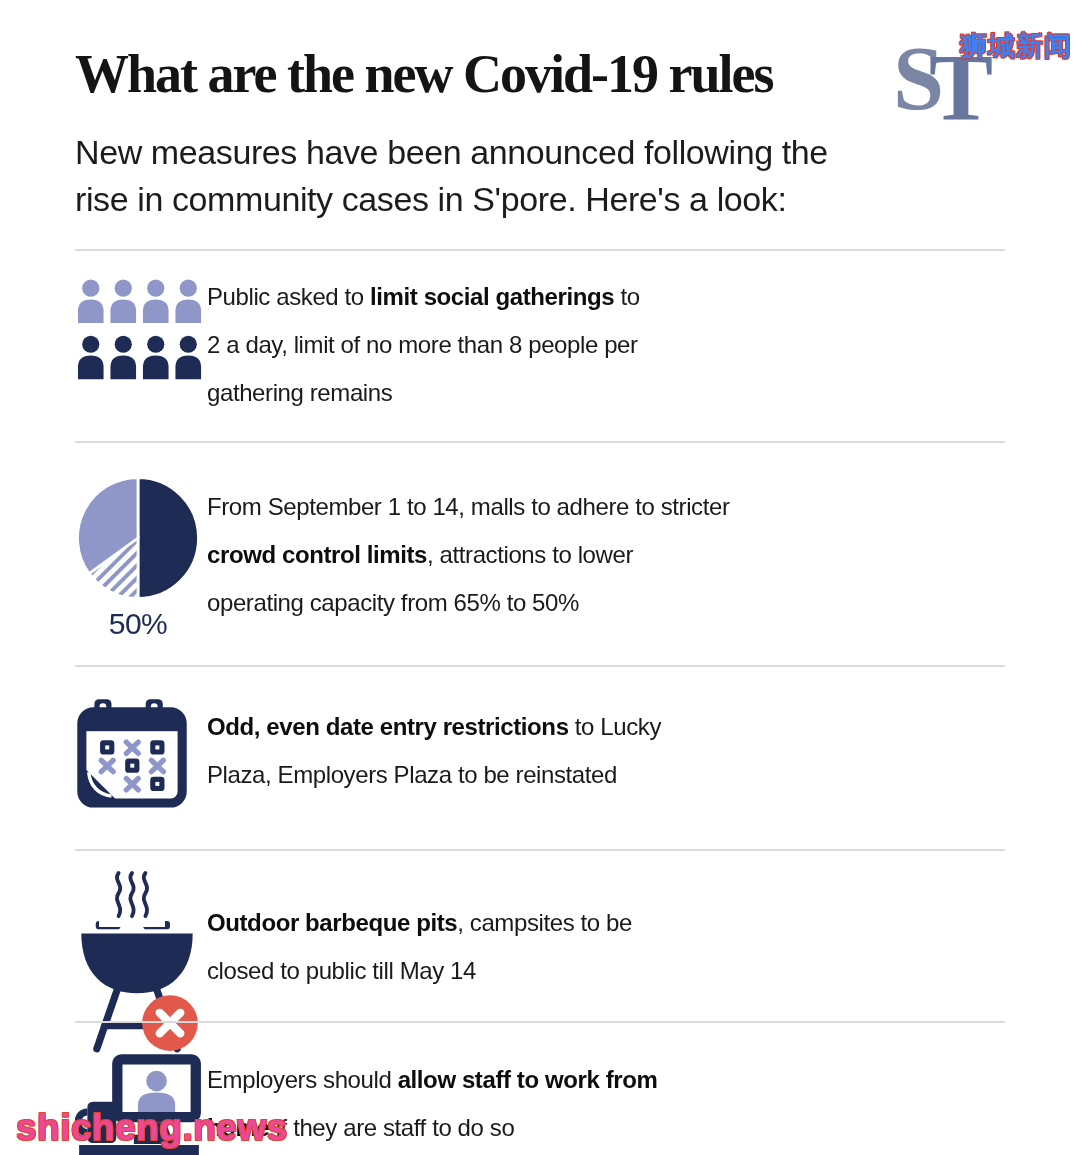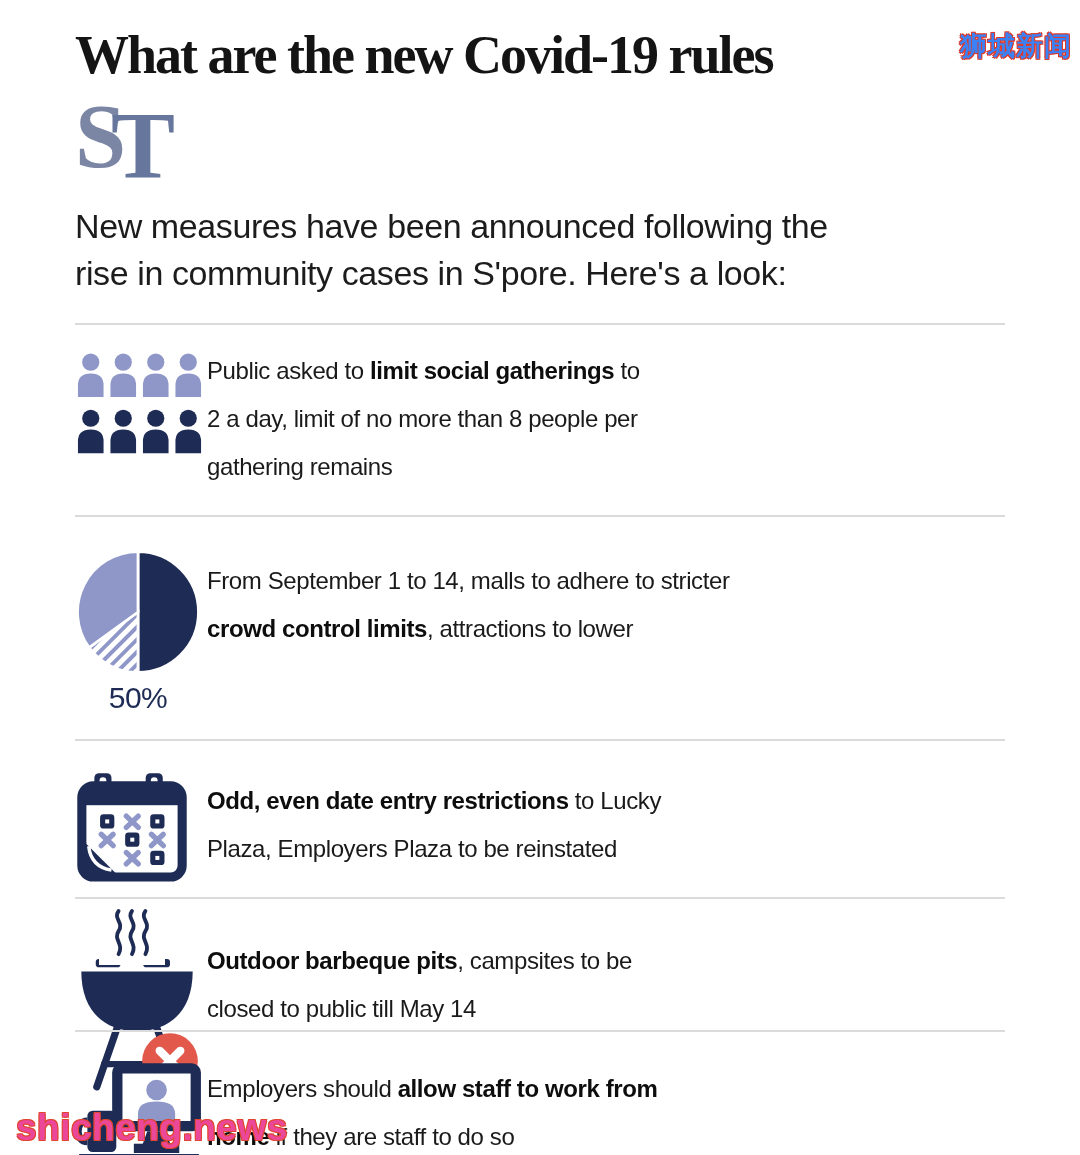--- a/index.html
+++ b/index.html
@@ -4,38 +4,38 @@
 <style>
   * { box-sizing: border-box; }
   html,body { margin:0; padding:0; }
   body {
     width:1080px; height:1155px; background:#ffffff; position:relative; overflow:hidden;
     font-family:"Liberation Sans", sans-serif; color:#1a1a1a;
   }
   .content { padding:0 75px; }
 
   
-  .header-row { display:flex; justify-content:space-between; align-items:flex-start; padding-top:26px;flex-direction:column; }
+  .header-row { display:flex; justify-content:space-between; align-items:center; padding-top:26px; }
   .title {
     font-family:"Liberation Serif", serif; font-weight:700; font-size:54px; line-height:1.08;
     letter-spacing:-2px; color:#141414; white-space:nowrap;
   }
   .st-logo { position:relative; width:112px; height:96px; font-family:"Liberation Serif", serif; font-weight:700; line-height:1; flex:0 0 112px; }
   .st-logo .s { position:absolute; left:0;  top:6px;  font-size:92px; color:#7b85a4; }
   .st-logo .t { position:absolute; left:36px; top:14px; font-size:96px; color:#67769c; }
   .subtitle { margin-top:7px; font-size:34px; line-height:47px; color:#1c1c1c; letter-spacing:-0.4px; }
   .subtitle .line { white-space:nowrap; }
 
   
   .rules { margin-top:26px; }
   .rule-row { display:flex; border-top:2px solid #dbdbdb; position:relative; }
   .row-1 { height:192px; padding-top:22px; }
   .row-2 { height:224px; padding-top:26px; }
-  .row-3 { height:158px; padding-top:24px; }
-  .row-4 { height:133px; padding-top:20px; }
+  .row-3 { height:184px; padding-top:24px; }
+  .row-4 { height:172px; padding-top:30px; }
   .row-5 { height:160px; padding-top:17px; }
   .icon-col { width:132px; flex:0 0 132px; position:relative; }
   .text-col { flex:1; font-size:24px; line-height:48px; color:#1a1a1a; letter-spacing:-0.4px; }
   .text-col .line { white-space:nowrap; }
   .text-col b { font-weight:700; color:#0d0d0d; }
   .row-2 .text-col { padding-top:14px; }
   .row-3 .text-col { padding-top:12px; }
   .row-4 .text-col { padding-top:18px; }
   .row-5 .text-col { padding-top:16px; }
   .row-1 .icon-col { padding-top:4px; }
@@ -116,20 +116,21 @@
           </defs>
           <path fill="#1d2b55" stroke="#ffffff" stroke-width="2.2" d="M50,50 L50.00,2.00 A48,48 0 0 1 50.00,98.00 Z"></path>
           <path fill="url(#hatch)" stroke="#ffffff" stroke-width="2.2" d="M50,50 L50.00,98.00 A48,48 0 0 1 11.17,78.21 Z"></path>
           <path fill="#8e97c8" stroke="#ffffff" stroke-width="2.2" d="M50,50 L11.17,78.21 A48,48 0 0 1 50.00,2.00 Z"></path>
         </svg>
         <div class="pie-label">50%</div>
       </div>
       <div class="text-col">
           <div class="line"><span>From September 1 to 14, malls to adhere to stricter</span></div>
           <div class="line"><b>crowd control limits</b><span>, attractions to lower</span></div>
+          <div class="line"><span>operating capacity from 65% to 50%</span></div>
         </div>
     </div>
 
     <div class="rule-row row-3">
       <div class="icon-col">
         <svg width="114" height="114" viewBox="0 0 100 100">
           <rect x="17" y="2" width="15" height="18" rx="4" fill="#1d2b55"></rect>
           <rect x="62" y="2" width="15" height="18" rx="4" fill="#1d2b55"></rect>
           <circle cx="24.5" cy="8.5" r="3" fill="#ffffff"></circle>
           <circle cx="69.5" cy="8.5" r="3" fill="#ffffff"></circle>

